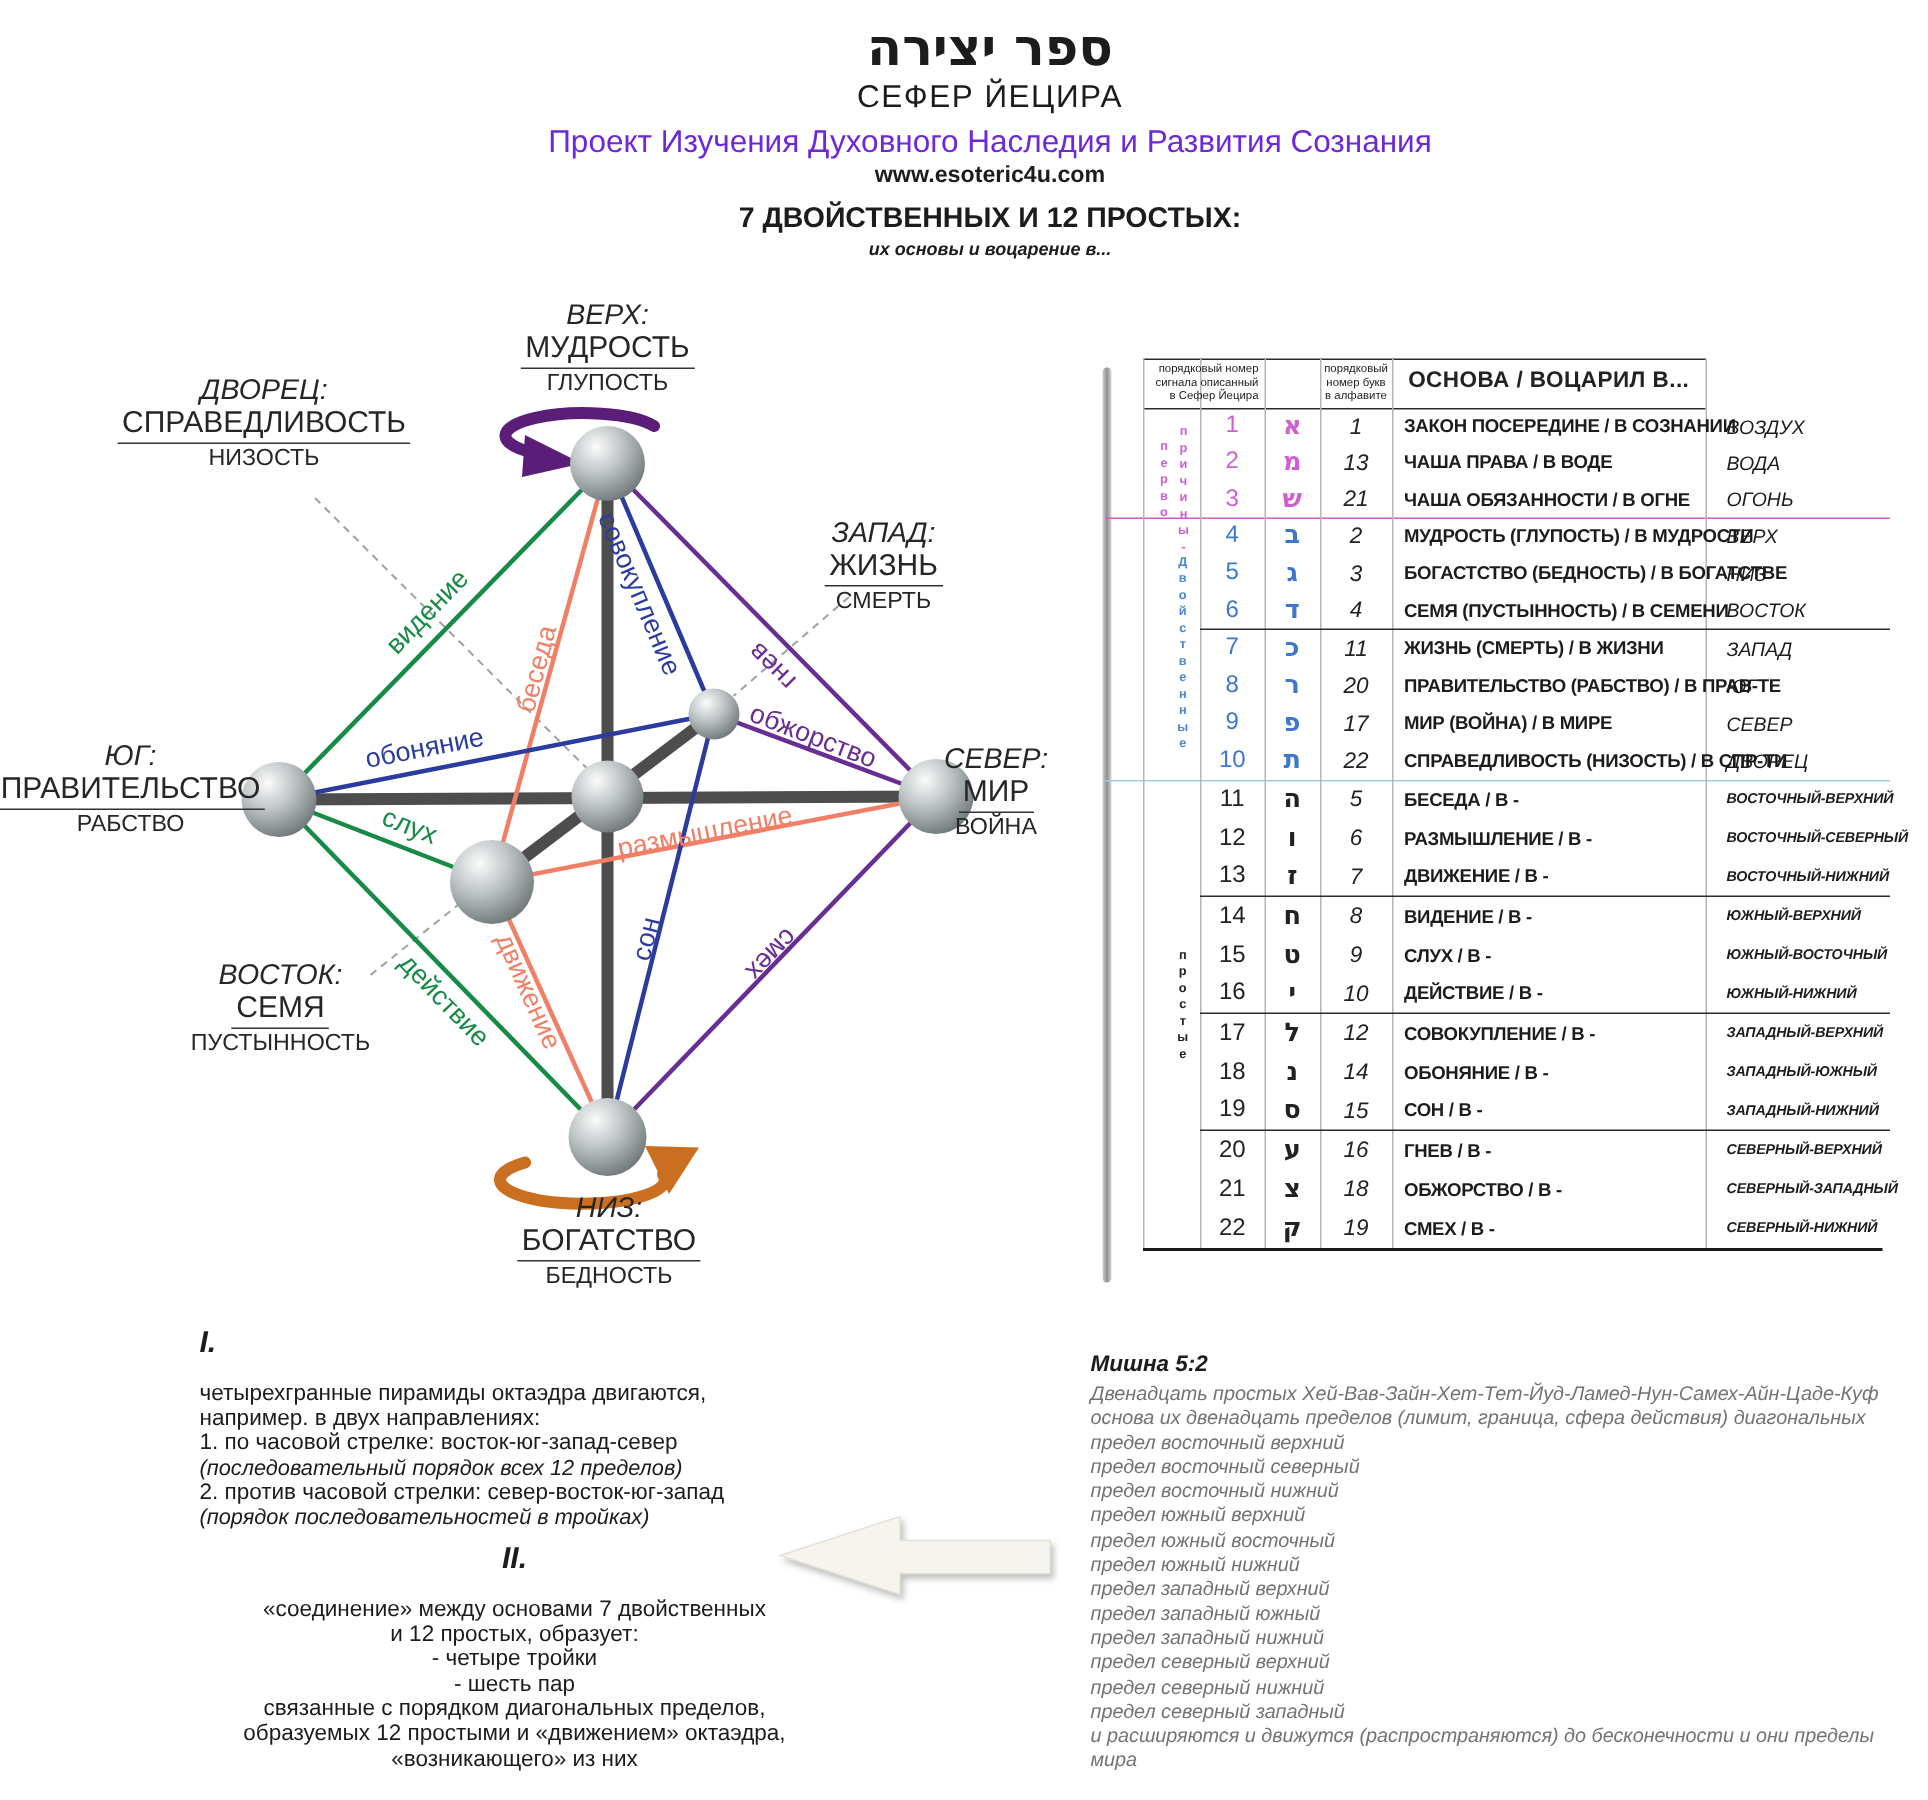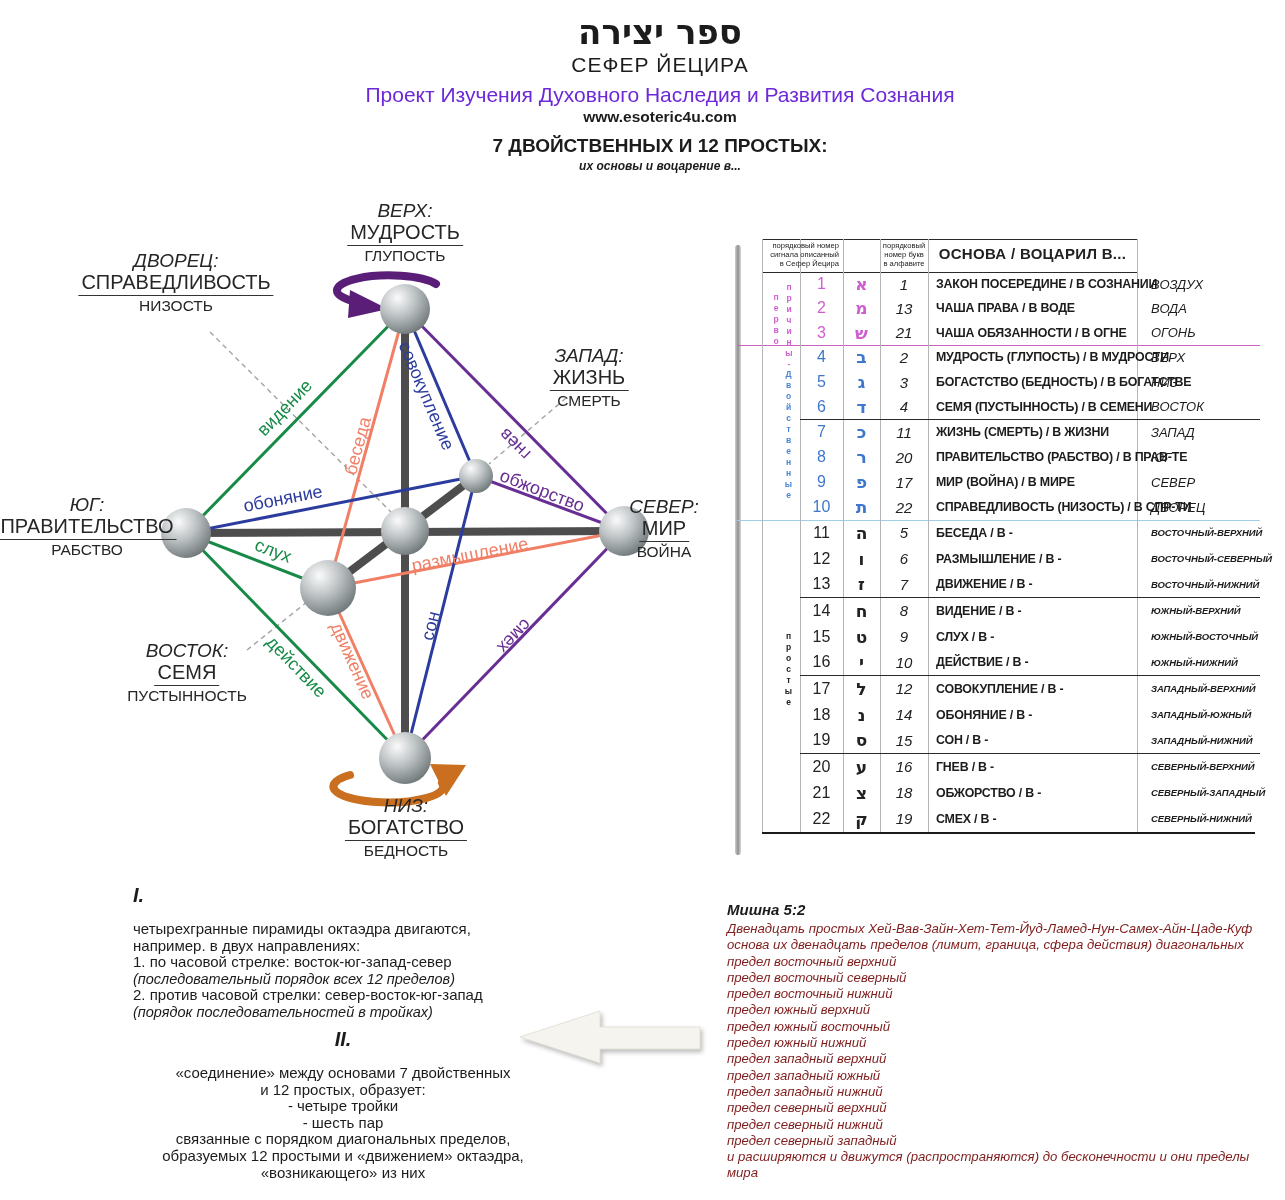--- a/index.html
+++ b/index.html
@@ -79,21 +79,21 @@
   .notes { position:absolute; left:133px; width:420px; }
   .notes .ntitle { font-size:20px; font-weight:bold; font-style:italic; margin-bottom:14px; }
   .notes .nline { font-size:15px; line-height:16.6px; }
   .notes .nitalic { font-style:italic; font-size:14.5px; }
   .sec1 { top:884px; } .sec2 { top:1028px;text-align:center; }
 
   .bigarrow { position:absolute; left:512px; top:1005px; pointer-events:none; }
 
   .mishna { position:absolute; left:727px; top:901px; width:545px; font-style:italic; }
   .mishna .mtitle { font-size:15px; font-weight:bold; margin-bottom:3px; }
-  .mishna .mline { font-size:13.2px; line-height:16.3px; color:#7f1d1d; }
+  .mishna .mline { font-size:13.2px; line-height:16.3px; color:#737373; }
 </style>
 </head>
 <body>
 
 <div class="page">
 
   <div class="hdr">
     <div class="heb-title">ספר יצירה</div>
     <div class="ru-title">СЕФЕР ЙЕЦИРА</div>
     <div class="subtitle">Проект Изучения Духовного Наследия и Развития Сознания</div>

